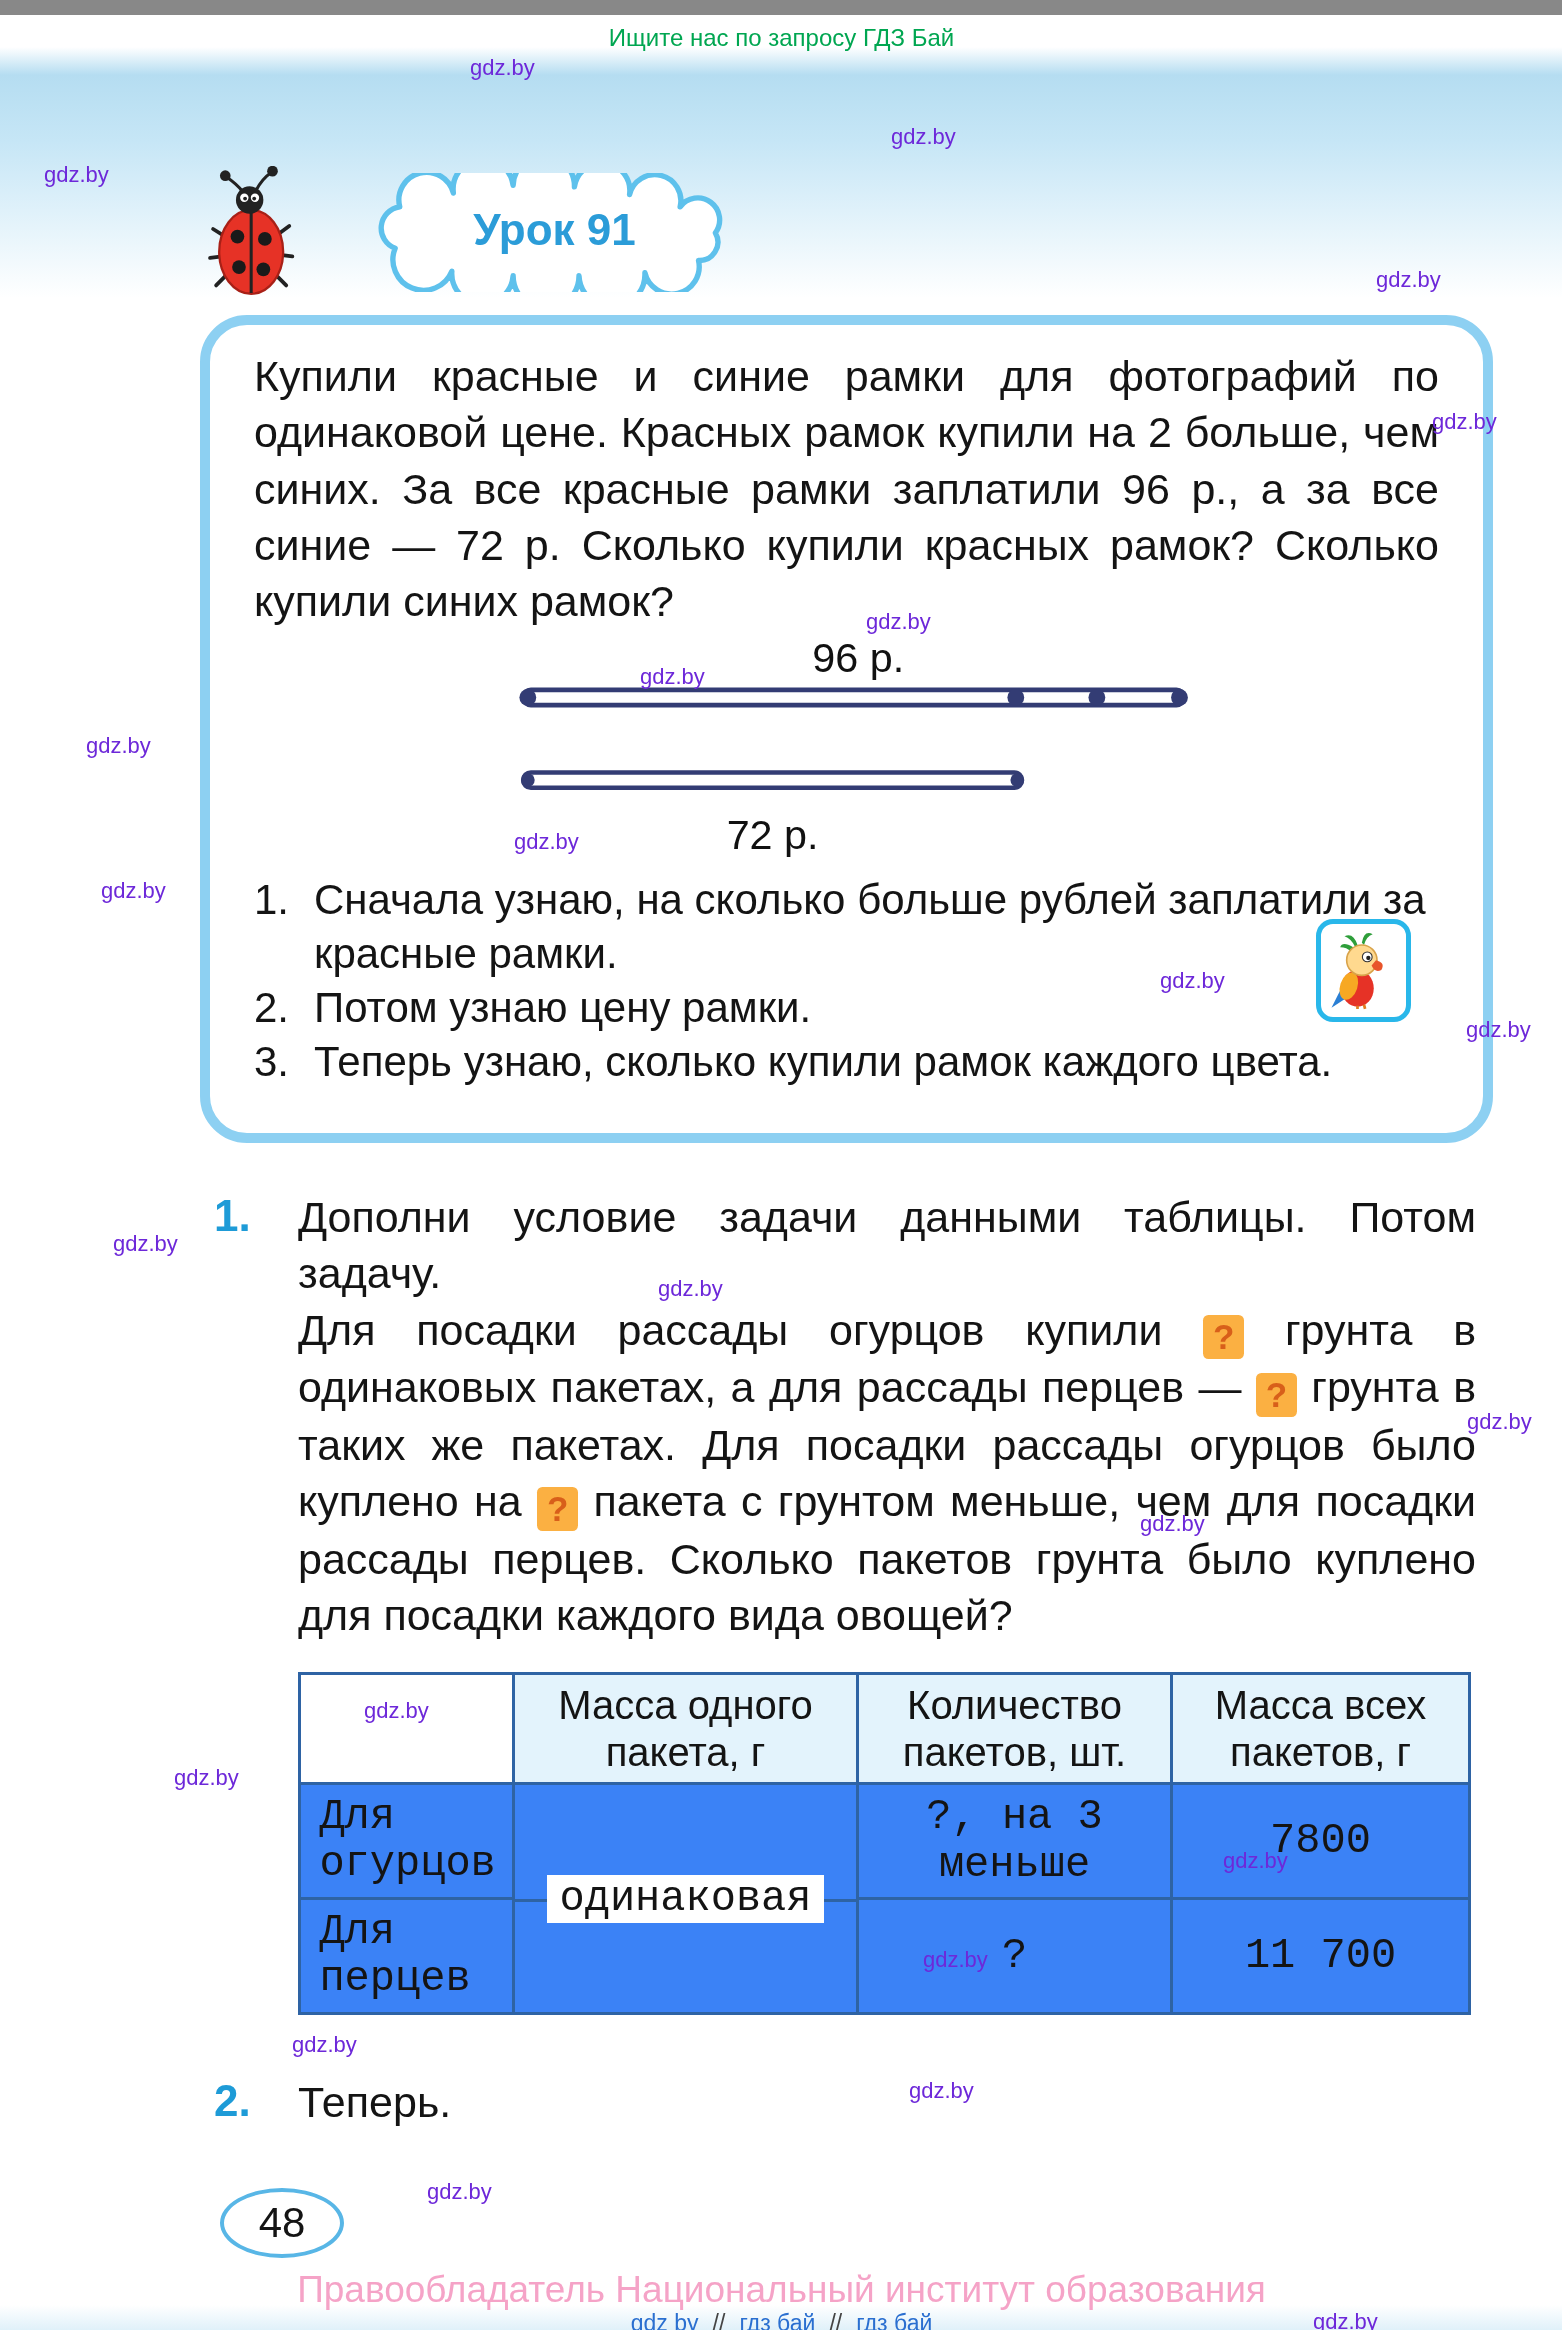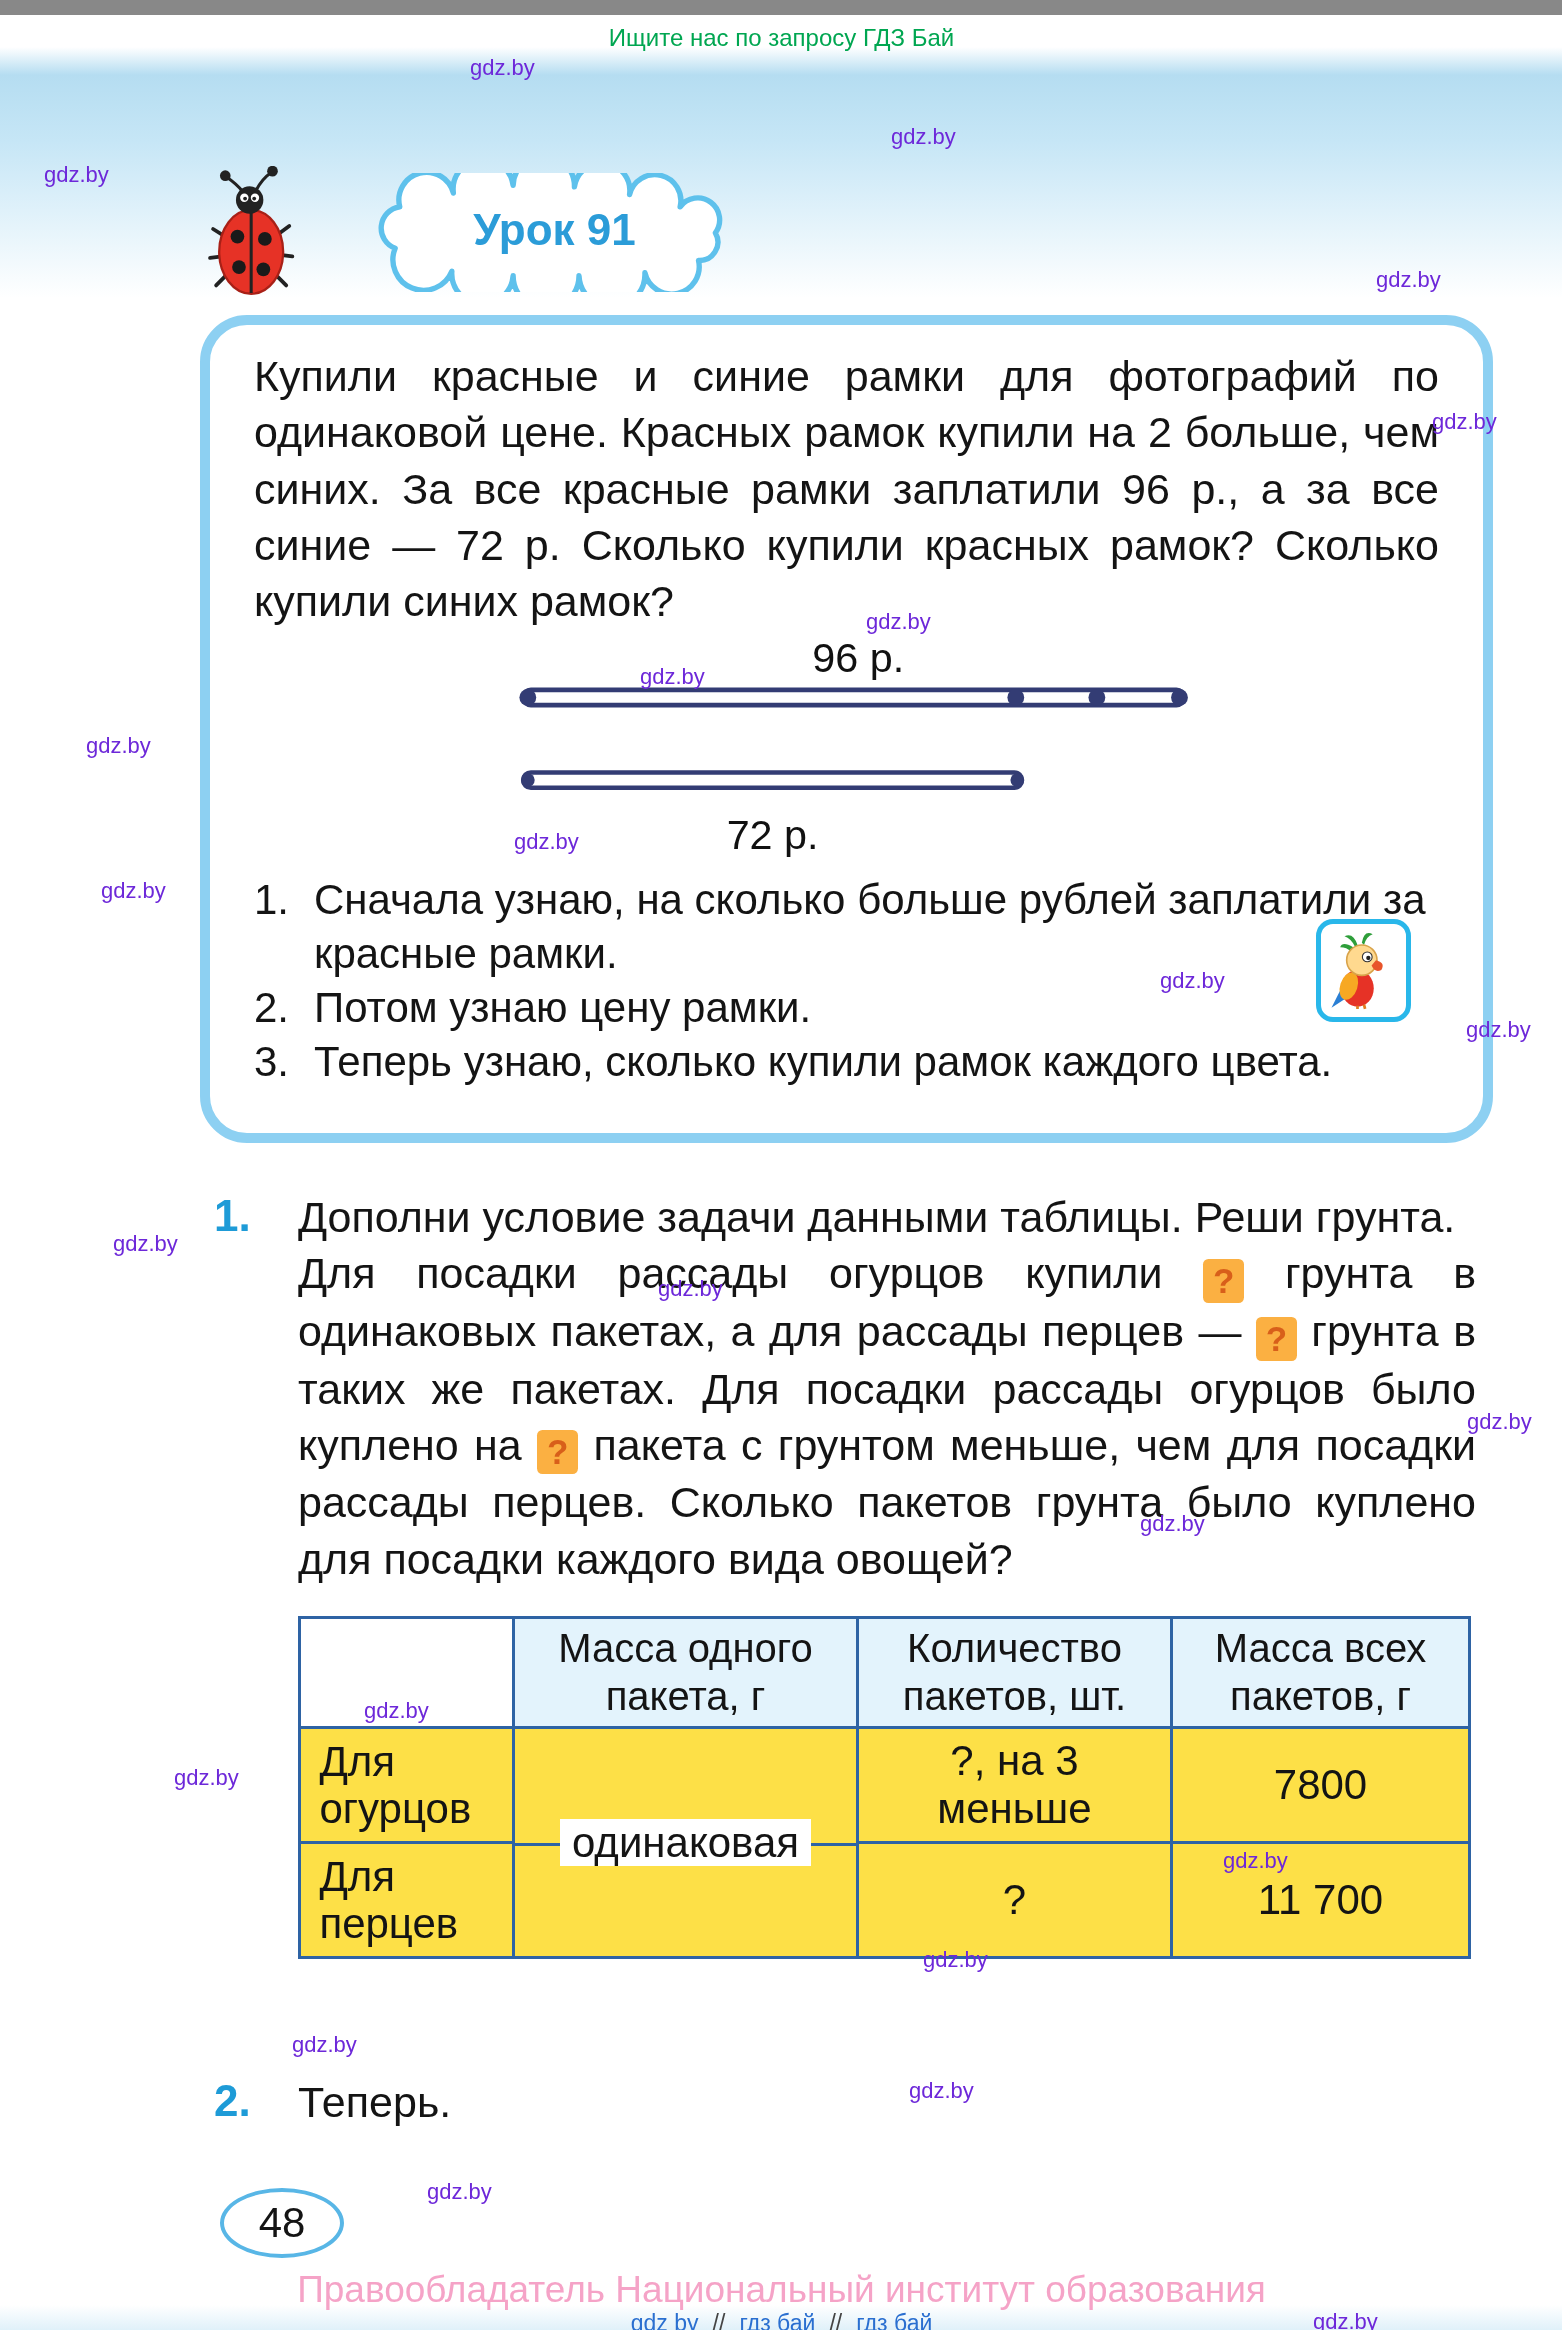--- a/index.html
+++ b/index.html
@@ -57,21 +57,21 @@
     vertical-align:-4.6px;
   }
 
   table.grid { border-collapse:collapse; margin-top:29px; width:1170px; table-layout:fixed; }
   table.grid th, table.grid td { border:3.8px solid #2e63a4; }
   table.grid th {
     height:110px; background:#e3f3fc; font-weight:normal; font-size:40px; line-height:1.18;
     text-align:center; vertical-align:middle; padding:0 13.8px;
   }
   table.grid th.corner { background:#ffffff; }
-  table.grid td { height:115px; font-size:42px; vertical-align:middle; background:#fde047; }
+  table.grid td { height:115px; font-size:42px; vertical-align:middle; background:#3b82f6;font-family:Liberation Mono, monospace; }
   td.row-label { text-align:left; padding-left:18.4px; line-height:1.12; }
   td.center { text-align:center; padding:0 23px; line-height:1.15; }
   td.shared {
     position:relative; text-align:center;
   }
   td.shared::before {
     content:""; position:absolute; left:0; right:0; top:50%; border-top:3.8px solid #2e63a4;
   }
   td.shared span { position:relative; background:#ffffff; padding:0 12.2px; z-index:1; font-size:42px; }
 
@@ -216,21 +216,21 @@
       <circle cx="35" cy="23" r="4.5" fill="#fff" stroke="#333" stroke-width="1"></circle>
       <circle cx="36" cy="24" r="2" fill="#222"></circle>
       <path d="M43 26 Q52 28 48 35 Q42 38 39 31 Z" fill="#e8542a"></path>
       <path d="M26 68 L26 71 M32 67 L33 71" stroke="#e07b1f" stroke-width="2.5"></path>
     </svg>
   </div>
 
   <div class="task task1">
     <span class="t-num">1.</span>
     <div class="t-body">
-      <p>Дополни условие задачи данными таблицы. Реши грунта.</p>
+      <p>Дополни условие задачи данными таблицы. Потом задачу.</p>
       <p>
         <span>Для посадки рассады огурцов купили</span>
         <span class="qbox">?</span>
         <span>грунта в одинаковых пакетах, а для рассады перцев —</span>
         <span class="qbox">?</span>
         <span>грунта в таких же пакетах. Для посадки рассады огурцов было куплено на</span>
         <span class="qbox">?</span>
         <span>пакета с грунтом меньше, чем для посадки рассады перцев. Сколько пакетов грунта было куплено для посадки каждого вида овощей?</span>
       </p>
 

